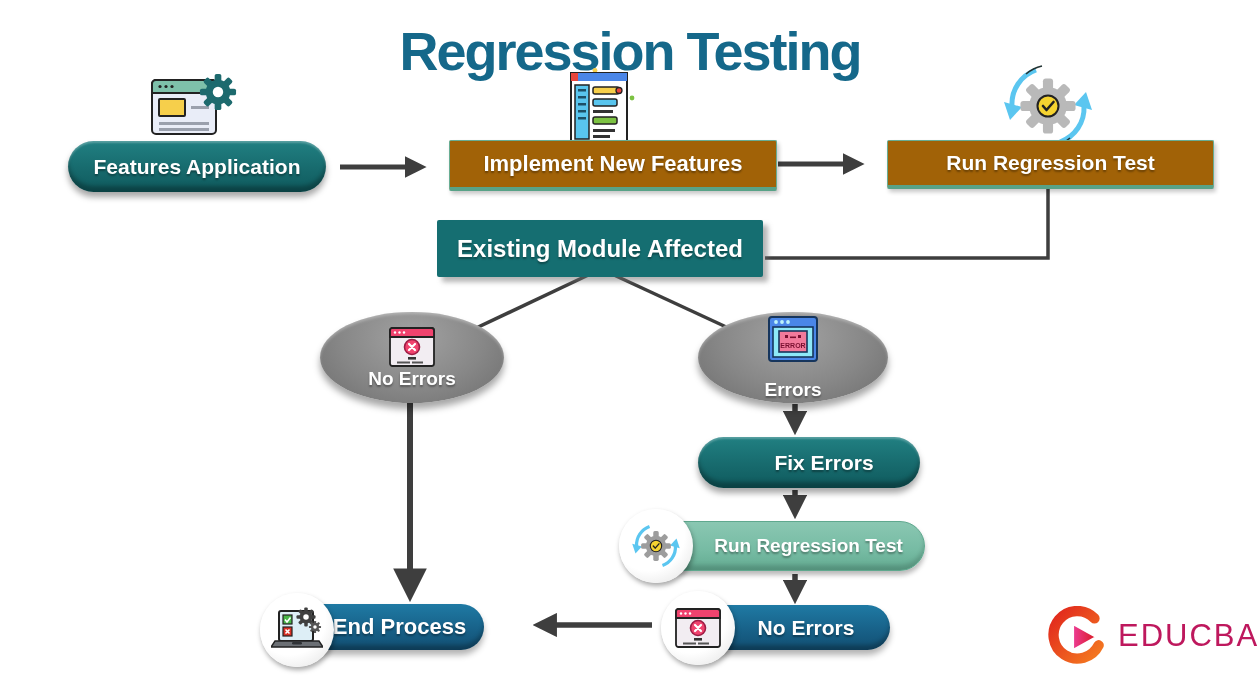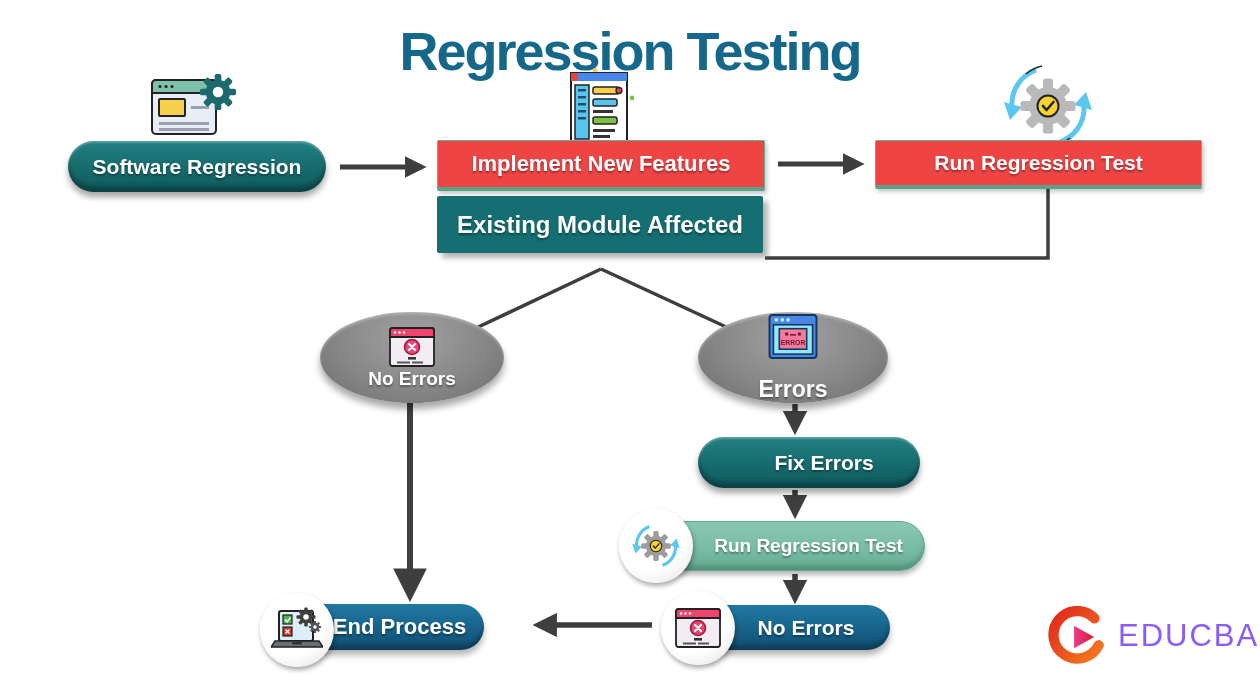--- a/index.html
+++ b/index.html
@@ -4,38 +4,38 @@
 <style>
   html,body{margin:0;padding:0;background:#fff;}
   #canvas{position:relative;width:1260px;height:700px;background:#fff;overflow:hidden;
           font-family:"Liberation Sans",sans-serif;}
   .abs{position:absolute;}
   #connectors{position:absolute;left:0;top:0;z-index:1;}
   .node{position:absolute;z-index:2;display:flex;align-items:center;justify-content:center;
         color:#fff;font-weight:700;text-shadow:0 2px 2px rgba(0,0,0,.35);}
   .pill-dark{background:linear-gradient(180deg,#218082 0%,#176a6d 55%,#0f5a5d 100%);
         border-radius:27px;box-shadow:0 5px 6px rgba(0,0,0,.35), inset 0 -6px 4px rgba(0,0,0,.28), inset 0 2px 2px rgba(255,255,255,.25);}
-  .box-green{background:#ef4444;border:1px solid #68ad93;border-bottom:4px solid #58a287;
-        box-shadow:2px 3px 4px rgba(0,0,0,.22);border-radius:2px;}
+  .box-green{background:#a16207;border:1px solid #68ad93;border-bottom:4px solid #58a287;
+        box-shadow:2px 3px 4px rgba(0,0,0,.22);border-radius:2px;margin-left:12px;}
   .box-teal{background:#156e71;box-shadow:5px 5px 5px rgba(110,110,110,.5);border-radius:2px;}
   .pill-blue{background:linear-gradient(180deg,#1f7aa4 0%,#175f86 60%,#124f72 100%);
         border-radius:24px;box-shadow:0 5px 6px rgba(0,0,0,.3), inset 0 -5px 4px rgba(0,0,0,.25);}
   .pill-green{background:linear-gradient(180deg,#8ac7b2 0%,#76bba3 60%,#63ab91 100%);
         border-radius:25px;box-shadow:0 4px 5px rgba(0,0,0,.28), inset 0 -5px 4px rgba(0,0,0,.15);
         border:1px solid #5fa88e;}
   .ellipse{background:radial-gradient(ellipse at 50% 28%,#a2a2a2 0%,#878787 55%,#6d6d6d 100%);
         border-radius:50%;box-shadow:0 6px 7px rgba(0,0,0,.35), inset 0 2px 3px rgba(255,255,255,.3);
         display:flex;flex-direction:column;align-items:center;justify-content:center;z-index:2;}
   .icon-circle{position:absolute;z-index:3;border-radius:50%;
         background:radial-gradient(circle at 40% 35%,#ffffff 55%,#f1f1f1 75%,#dcdcdc 100%);
         box-shadow:1px 3px 5px rgba(0,0,0,.35);display:flex;align-items:center;justify-content:center;}
   #title{position:absolute;left:0;top:4px;width:100%;text-align:center;z-index:2;
         font-size:54px;font-weight:700;letter-spacing:-2px;color:#15688a;margin-top:16px;}
   .node-label{pointer-events:none;}
-  #brand-text{position:absolute;left:1118px;top:618px;z-index:2;font-size:31px;color:#8b5cf6;
+  #brand-text{position:absolute;left:1118px;top:618px;z-index:2;font-size:31px;color:#be185d;
         letter-spacing:2px;font-weight:400;}
 </style>
 </head>
 <body>
 
 <div id="canvas">
 
   <svg width="0" height="0" style="position:absolute">
     <defs>
       <symbol id="gear" viewBox="-20 -20 40 40">
@@ -97,21 +97,21 @@
       <circle cx="16" cy="16.5" r="1.6" fill="#222"></circle>
       <circle cx="22" cy="16.5" r="1.6" fill="#222"></circle>
     <rect x="9" y="29" width="26" height="17" rx="1" fill="#f6cf4b" stroke="#222" stroke-width="2"></rect>
     <rect x="41" y="36" width="18" height="3" fill="#9aa0ad"></rect>
     <rect x="9" y="52" width="50" height="3" fill="#9aa0ad"></rect>
     <rect x="9" y="58" width="50" height="3" fill="#9aa0ad"></rect>
     <use href="#gear" width="40" height="40" x="-20" y="-20" transform="translate(68,22) scale(0.95)" style="color:#1d6a6e"></use>
   </svg>
 
   <div class="node pill-dark" style="left:68px;top:141px;width:258px;height:51px;font-size:21px;">
-    <span class="node-label">Software Regression</span>
+    <span class="node-label">Features Application</span>
   </div>
 
   <svg class="abs" style="left:563px;top:68px;z-index:2" width="74" height="80" viewBox="0 0 74 80">
     <circle cx="32" cy="2.5" r="2.4" fill="#f6cf4b"></circle>
     <circle cx="69" cy="30" r="2.4" fill="#7cc242"></circle>
     <circle cx="37" cy="77" r="2.4" fill="#e8453c"></circle>
     <rect x="8" y="5" width="56" height="70" fill="#fff" stroke="#222" stroke-width="2"></rect>
     <rect x="8" y="5" width="56" height="8" fill="#4a86e8"></rect>
     <rect x="8" y="5" width="7" height="8" fill="#e8453c"></rect>
     <rect x="12" y="17" width="14" height="54" fill="#59c5ee" stroke="#222" stroke-width="1.5"></rect>
@@ -142,21 +142,21 @@
     <path d="M56,84 A38,38 0 0 0 72,76" stroke="#233" stroke-width="1.6" fill="none"></path>
     <use href="#gear" width="40" height="40" x="-20" y="-20" transform="translate(50,44) scale(1.45)" style="color:#b9b9b9"></use>
     <circle cx="50" cy="44" r="10.5" fill="#f5d330" stroke="#222" stroke-width="2"></circle>
     <path d="M45,44 l3.5,4 l7,-8" stroke="#222" stroke-width="2.6" fill="none" stroke-linecap="round" stroke-linejoin="round"></path>
   </svg>
 
   <div class="node box-green" style="left:875px;top:140px;width:325px;height:44px;font-size:21px;">
     <span class="node-label">Run Regression Test</span>
   </div>
 
-  <div class="node box-teal" style="left:437px;top:196px;width:326px;height:57px;font-size:24px;">
+  <div class="node box-teal" style="left:437px;top:220px;width:326px;height:57px;font-size:24px;">
     <span class="node-label">Existing Module Affected</span>
   </div>
 
   <div class="ellipse abs" style="left:320px;top:312px;width:184px;height:91px;">
     <svg width="46" height="40" viewBox="0 0 46 40" style="margin-top:2px">
       <use href="#errwin"></use>
     </svg>
     <div style="color:#fff;font-weight:700;font-size:19px;text-shadow:0 2px 2px rgba(0,0,0,.35);margin-top:1px">No Errors</div>
   </div>
 
@@ -166,21 +166,21 @@
       <circle cx="8" cy="6" r="1.9" fill="#bdf3fb"></circle>
         <circle cx="14" cy="6" r="1.9" fill="#bdf3fb"></circle>
         <circle cx="20" cy="6" r="1.9" fill="#bdf3fb"></circle>
       <rect x="5" y="11" width="40" height="30" fill="#8ee8f8" stroke="#16355c" stroke-width="1.6"></rect>
       <rect x="11" y="15" width="28" height="21" fill="#f27a9b" stroke="#16355c" stroke-width="1.6"></rect>
       <rect x="17" y="19" width="3" height="3" fill="#7a1030"></rect>
       <rect x="30" y="19" width="3" height="3" fill="#7a1030"></rect>
       <rect x="22" y="20.5" width="6" height="1.6" fill="#7a1030"></rect>
       <text x="25" y="32" text-anchor="middle" font-size="7" font-weight="bold" fill="#7a1030" font-family="Liberation Sans, sans-serif">ERROR</text>
     </svg>
-    <div style="color:#fff;font-weight:700;font-size:23px;text-shadow:0 2px 2px rgba(0,0,0,.35);margin-top:17px">Errors</div>
+    <div style="color:#fff;font-weight:700;font-size:19px;text-shadow:0 2px 2px rgba(0,0,0,.35);margin-top:17px">Errors</div>
   </div>
 
   <div class="node pill-dark" style="left:698px;top:437px;width:222px;height:51px;font-size:21px;padding-left:30px;box-sizing:border-box;">
     <span class="node-label">Fix Errors</span>
   </div>
 
   <div class="node pill-green" style="left:656px;top:521px;width:269px;height:50px;font-size:19px;padding-left:36px;box-sizing:border-box;">
     <span class="node-label">Run Regression Test</span>
   </div>
   <div class="icon-circle" style="left:619px;top:509px;width:74px;height:74px;">

